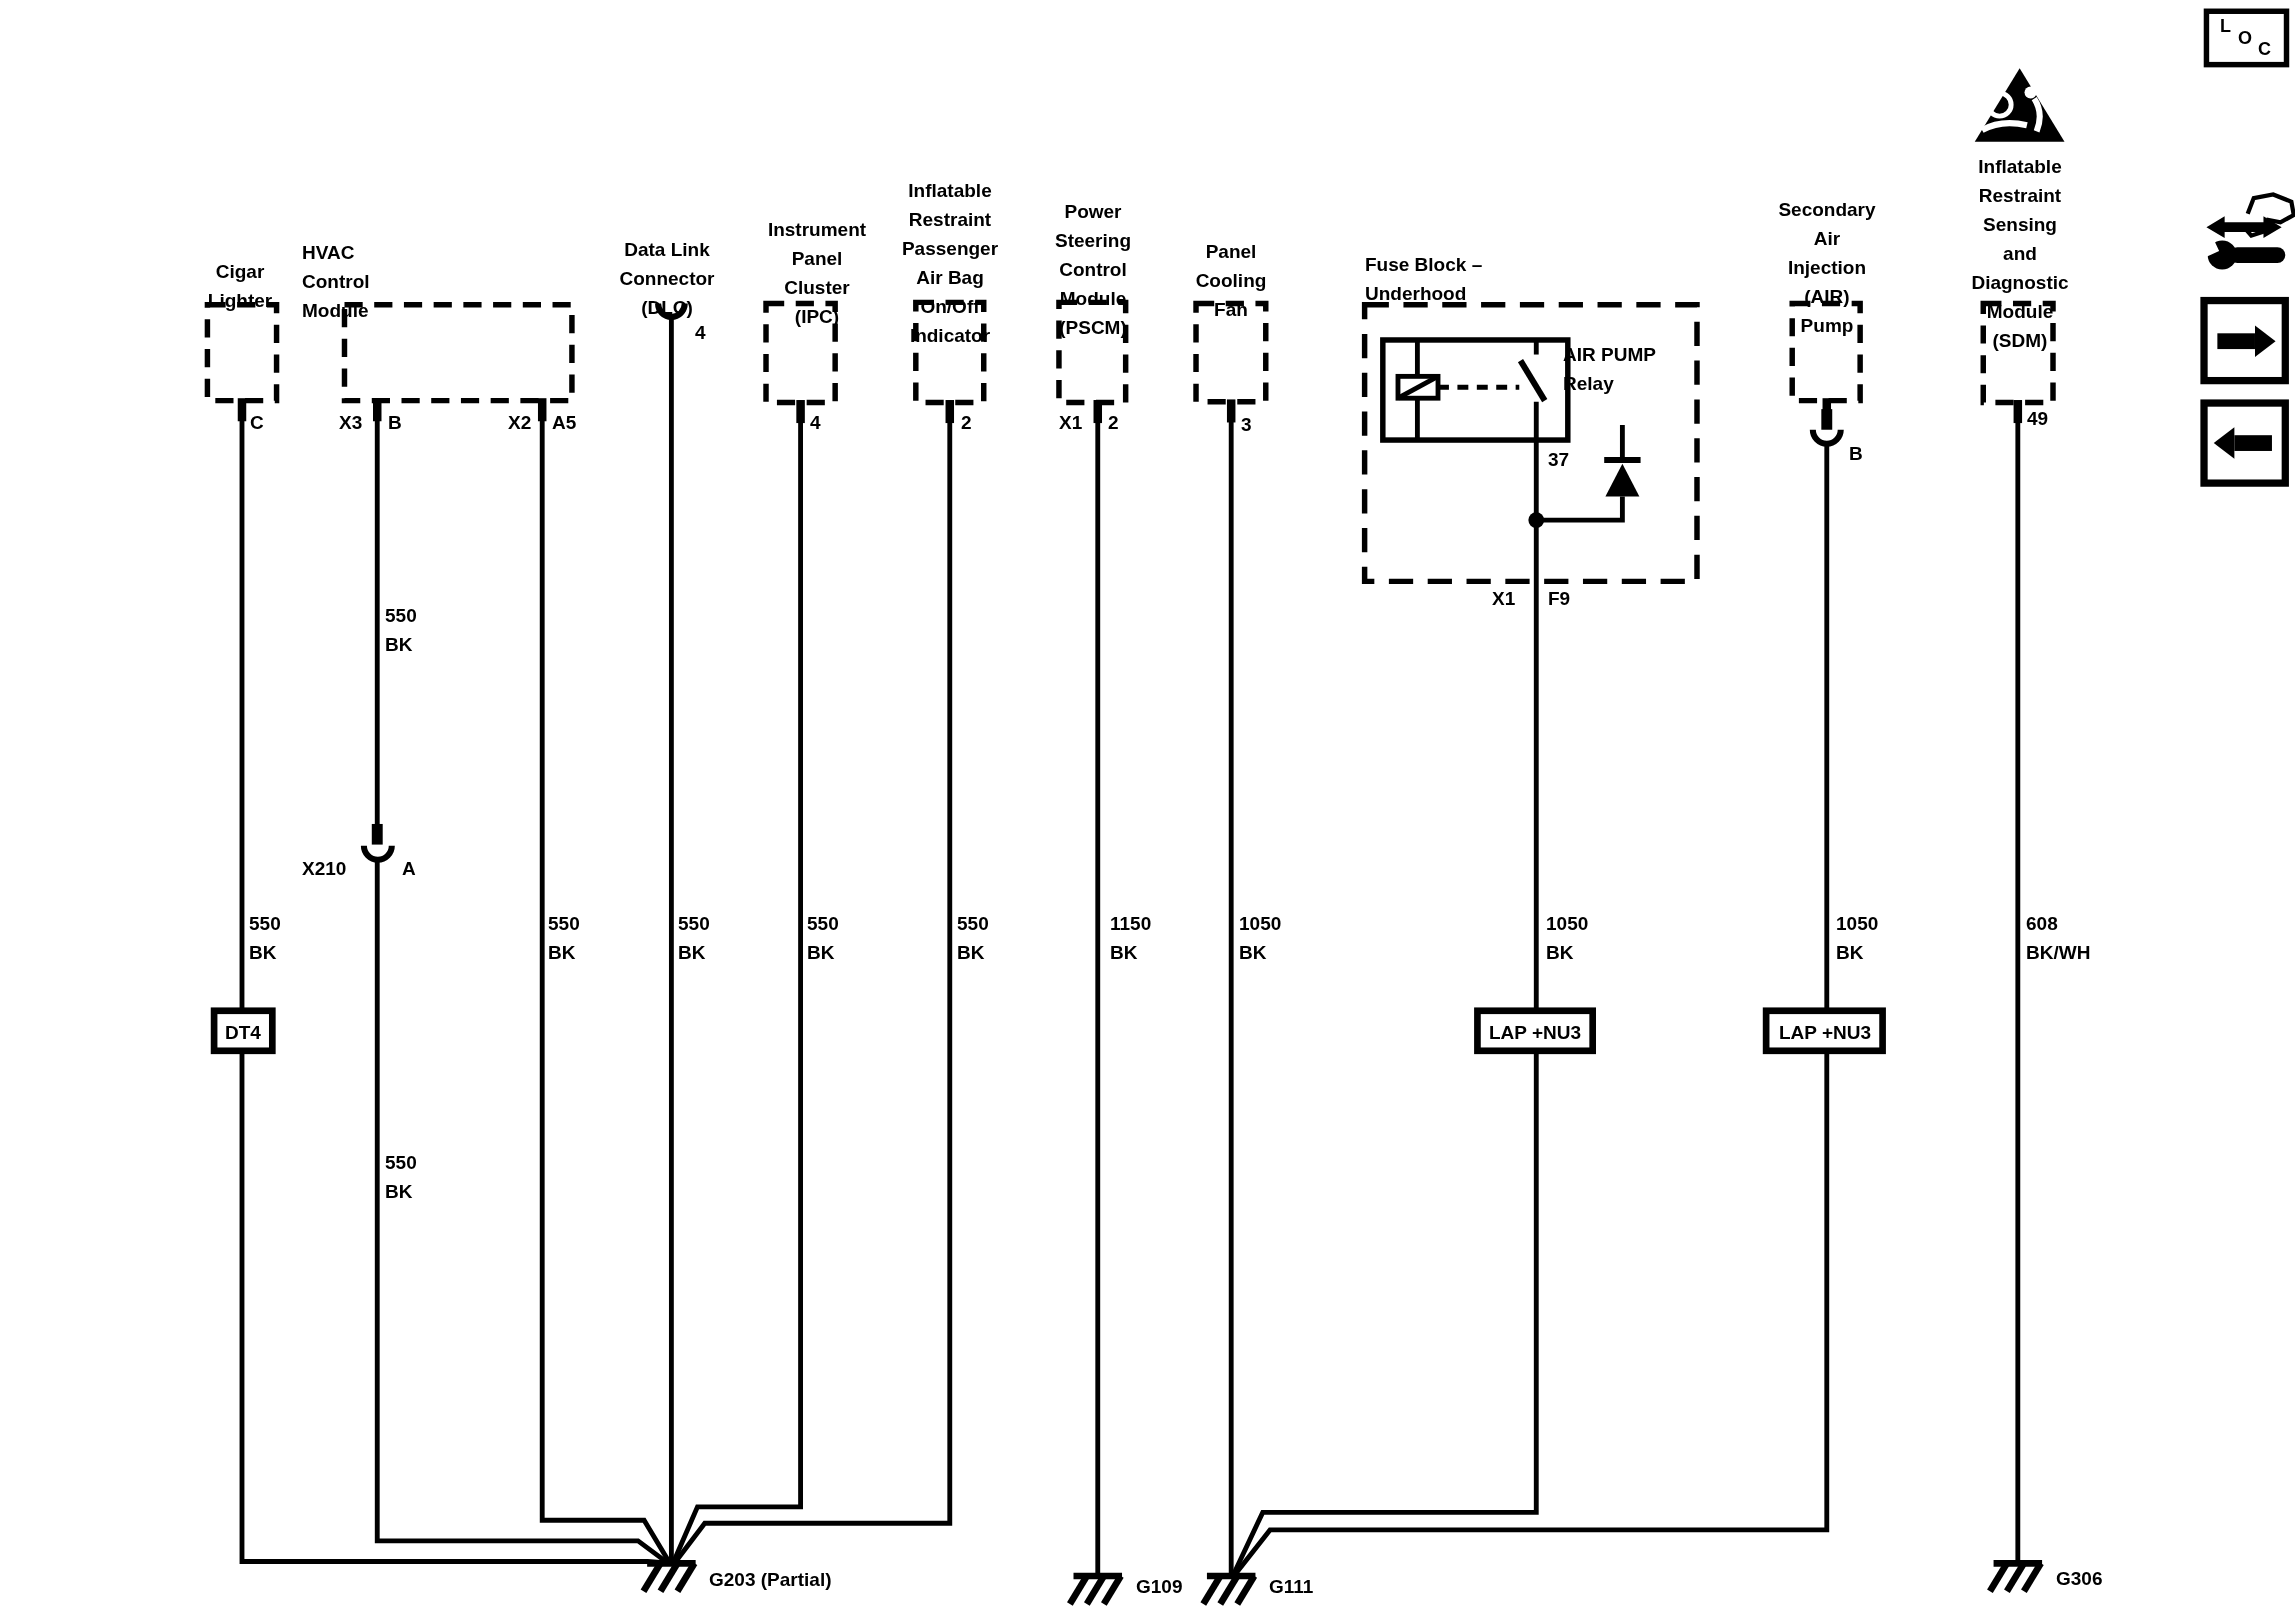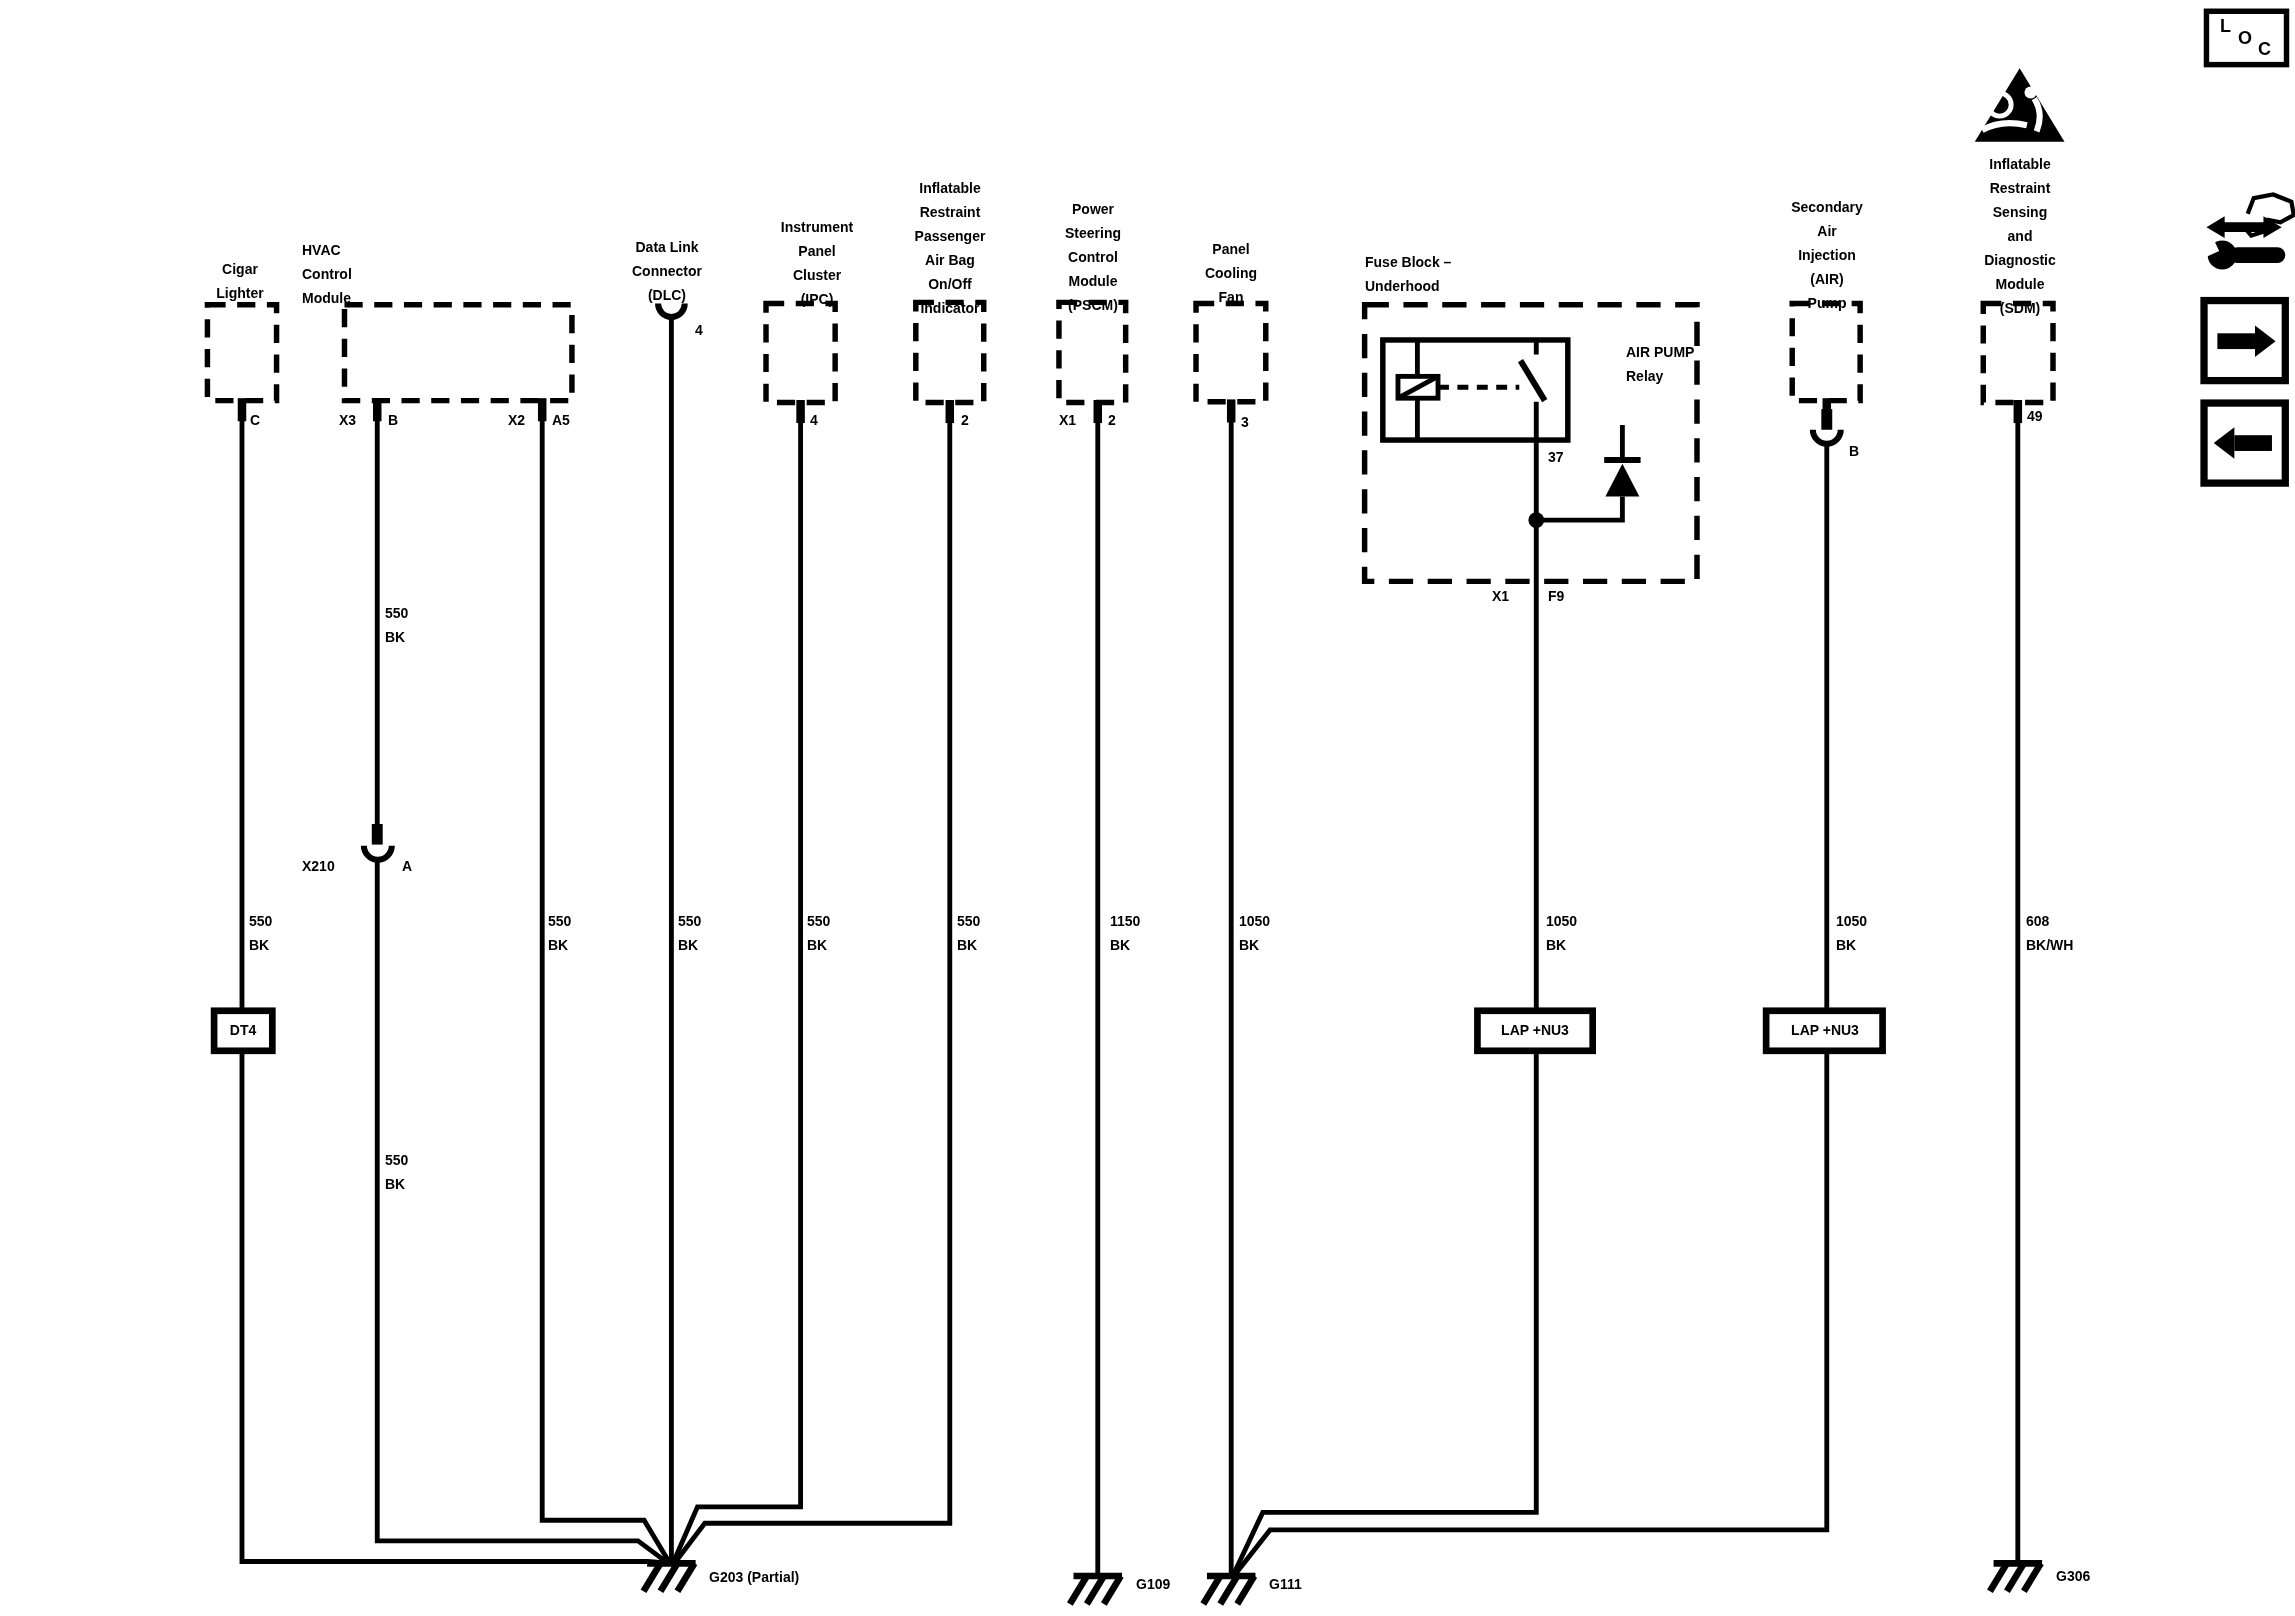--- a/index.html
+++ b/index.html
@@ -1,19 +1,19 @@
 <!DOCTYPE html>
 <html style="font-size:9.7px"><head>
 <meta charset="utf-8">
 <style>
   html,body{margin:0;padding:0;background:#fff;}
   .stage{position:relative;width:2295px;height:1617px;background:#fff;
          font-family:"Liberation Sans",sans-serif;font-weight:bold;color:#000;overflow:hidden;}
   .stage svg{position:absolute;left:0;top:0;}
-  .t,.tc{position:absolute;font-size:14px;line-height:24px;white-space:pre-line;}
+  .t,.tc{position:absolute;font-size:19px;line-height:29px;white-space:pre-line;}
   .tc{text-align:center;transform:translateX(-50%);}
   .loc-letter{position:absolute;font-size:18px;line-height:18px;}
 </style>
 </head>
 <body>
 
 <div class="stage">
 
   <svg width="2295" height="1617" viewBox="0 0 3784 2665">
 
@@ -168,21 +168,21 @@
   <div class="tc" style="left:1093px;top:197px">Power
 Steering
 Control
 Module
 (PSCM)</div>
   <div class="tc" style="left:1231px;top:237px">Panel
 Cooling
 Fan</div>
   <div class="t" style="left:1365px;top:250px">Fuse Block –
 Underhood</div>
-  <div class="t" style="left:1626px;top:340px">AIR PUMP
+  <div class="t" style="left:1563px;top:340px">AIR PUMP
 Relay</div>
   <div class="tc" style="left:1827px;top:195px">Secondary
 Air
 Injection
 (AIR)
 Pump</div>
   <div class="tc" style="left:2020px;top:152px">Inflatable
 Restraint
 Sensing
 and

